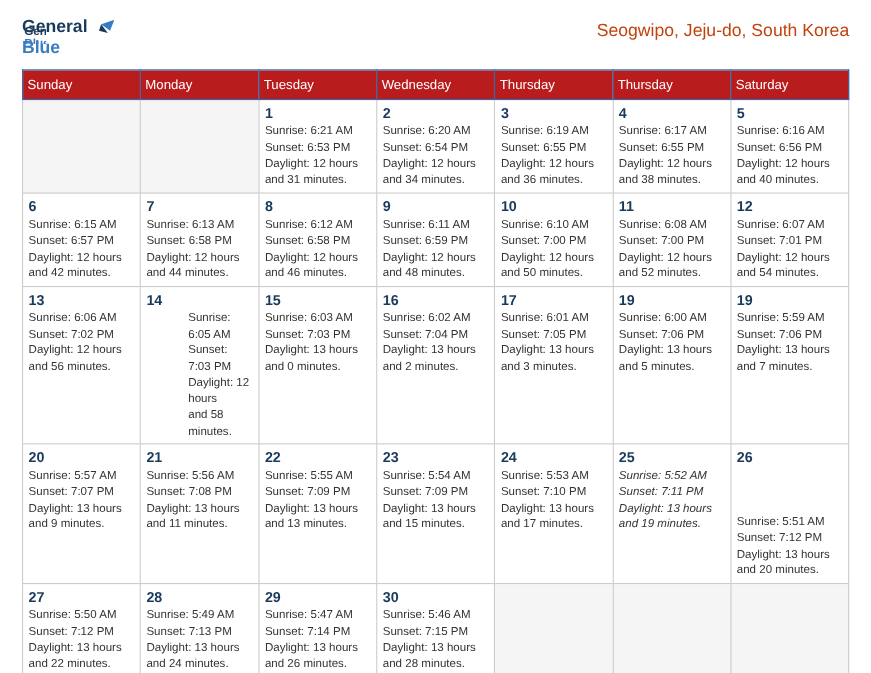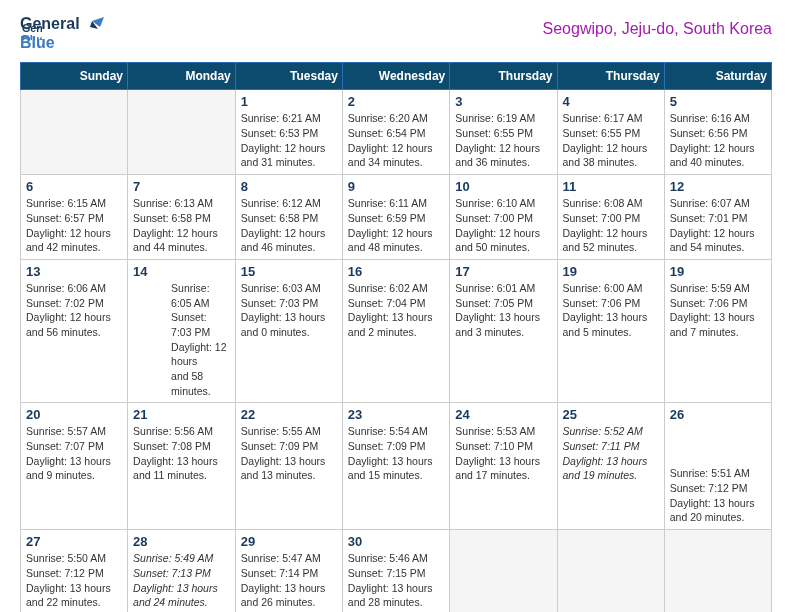--- a/index.html
+++ b/index.html
@@ -28,34 +28,34 @@
     .title-section {
       text-align: right;
     }
     .month-title {
       font-size: 36px;
       font-weight: bold;
       color: #1a3a5c;
     }
     .location-title {
       font-size: 16px;
-      color: #a21caf;
+      color: #c2410c;
     }
     .calendar {
       width: 100%;
       border-collapse: collapse;
       font-size: 11px;
     }
     .calendar th {
-      background-color: #0c4a6e;
+      background-color: #b91c1c;
       color: #fff;
       padding: 6px 4px;
-      text-align: right;
+      text-align: left;
       font-size: 12px;
-      font-weight: bold;
+      font-weight: normal;
       border: 1px solid #2e6db4;
     }
     .calendar td {
       border: 1px solid #ccc;
       vertical-align: top;
       padding: 4px 5px;
       width: 108px;
       min-height: 80px;
       background: #fff;
     }
@@ -310,21 +310,21 @@
       <tr>
         <td>
           <div class="day-number">27</div>
           <div class="day-info" style="white-space: pre-line;">Sunrise: 5:50 AM
 Sunset: 7:12 PM
 Daylight: 13 hours
 and 22 minutes.</div>
         </td>
         <td>
           <div class="day-number">28</div>
-          <div class="day-info" style="white-space: pre-line; font-style: italic;">Sunrise: 5:49 AM
+          <div class="day-info" style="white-space: pre-line;">Sunrise: 5:49 AM
 Sunset: 7:13 PM
 Daylight: 13 hours
 and 24 minutes.</div>
         </td>
         <td>
           <div class="day-number">29</div>
           <div class="day-info" style="white-space: pre-line;">Sunrise: 5:47 AM
 Sunset: 7:14 PM
 Daylight: 13 hours
 and 26 minutes.</div>

